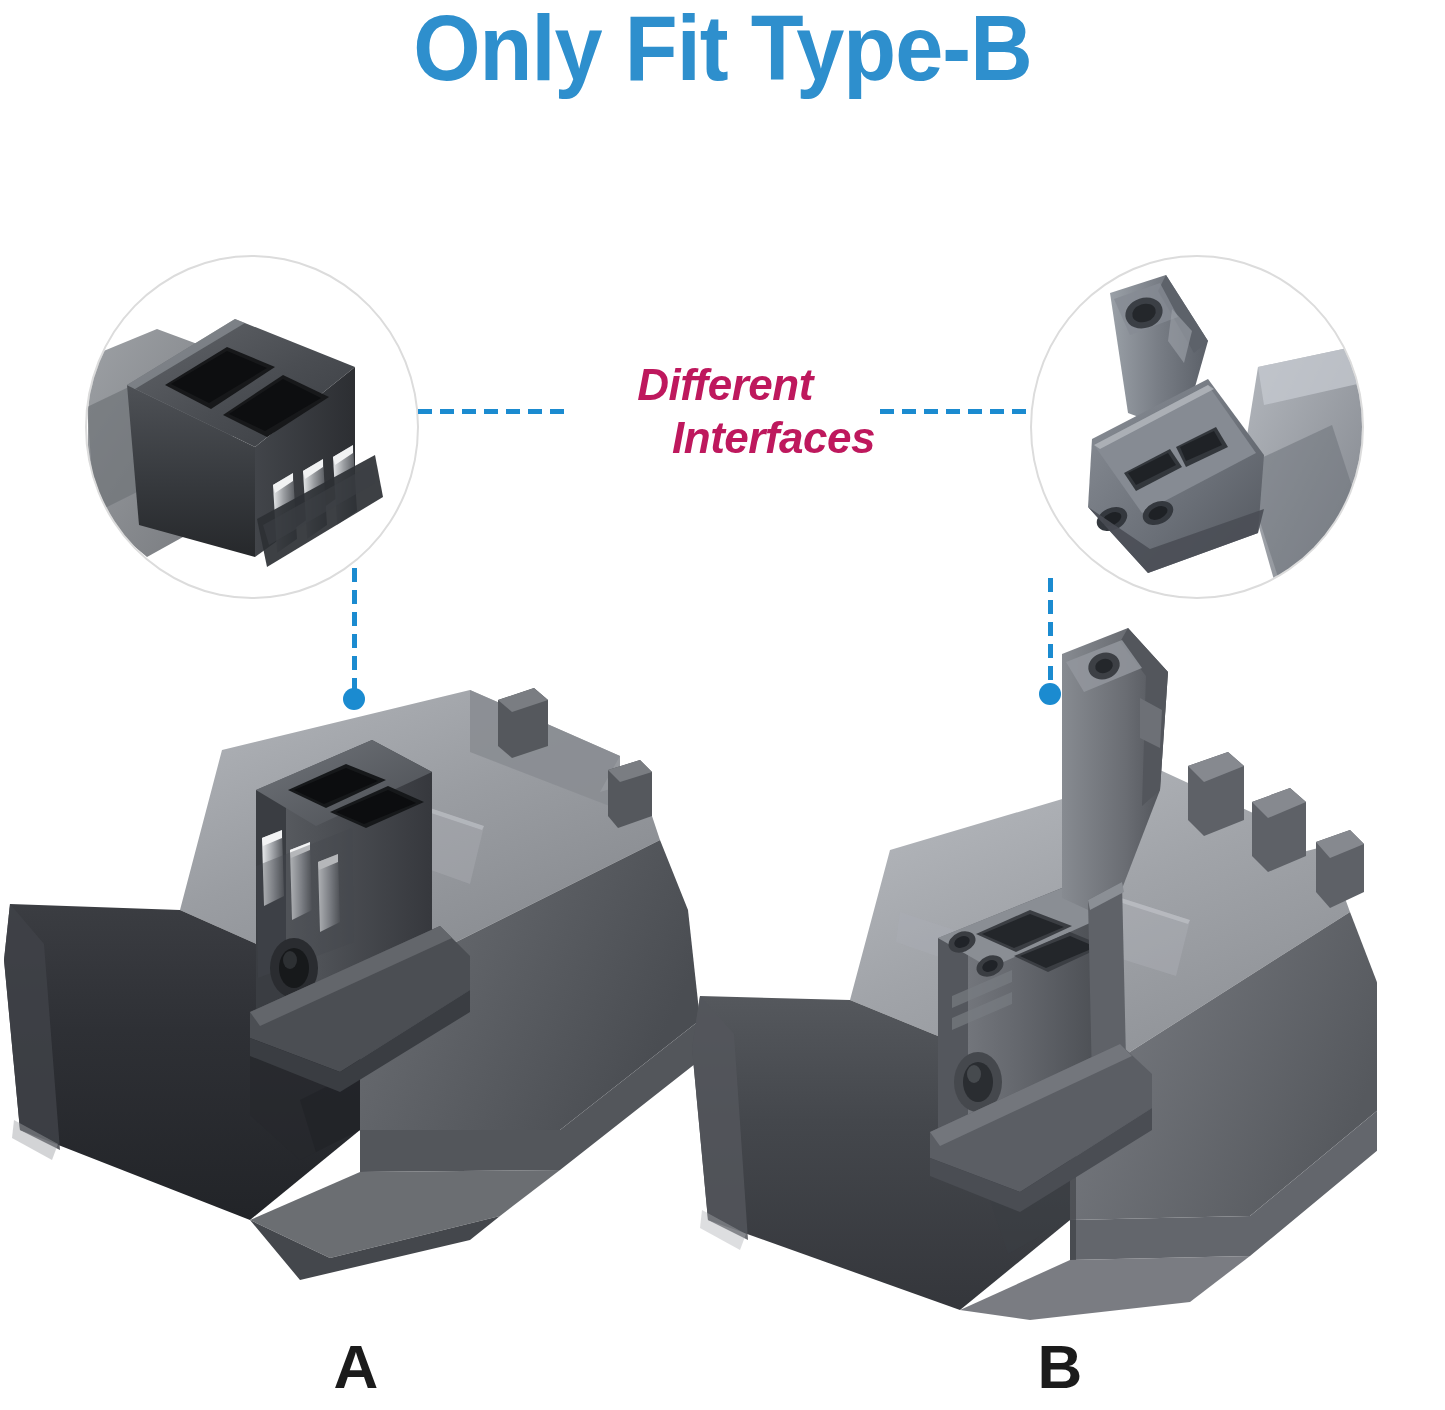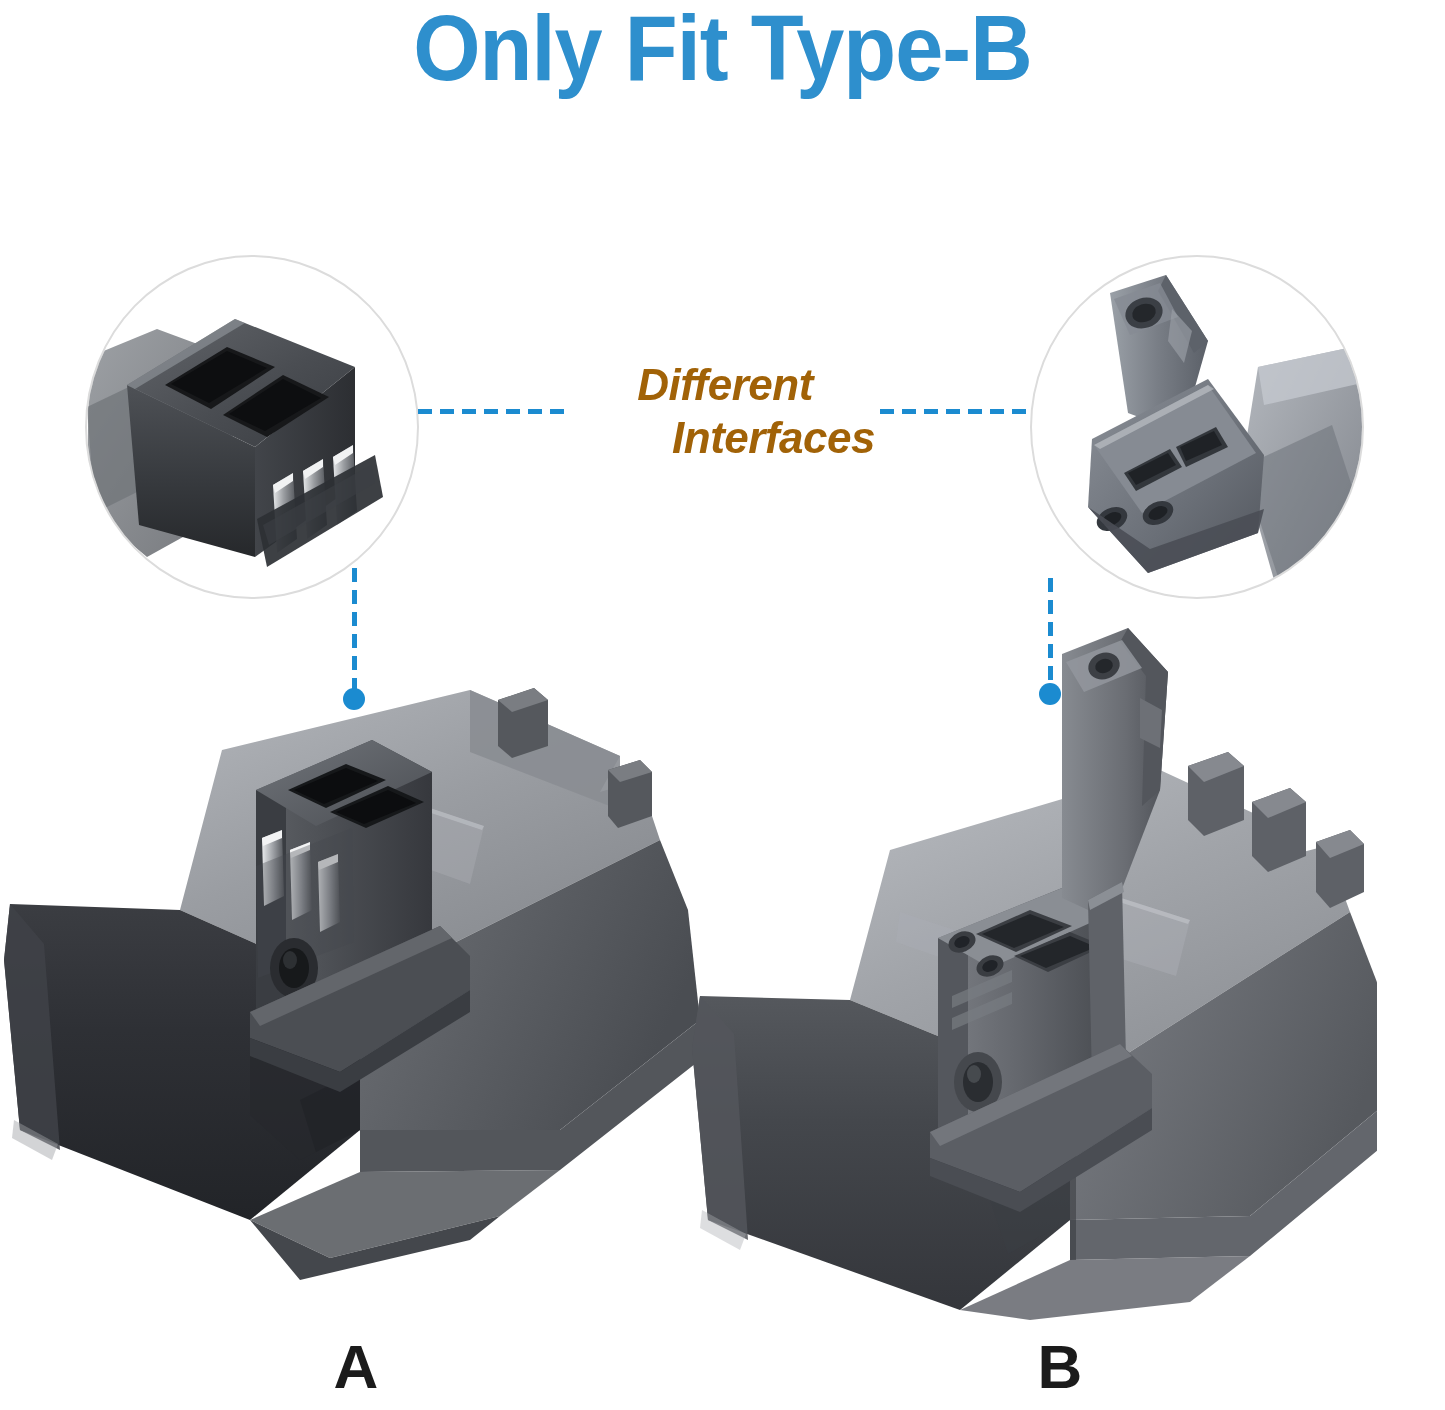--- a/index.html
+++ b/index.html
@@ -52,21 +52,21 @@
     position: absolute;
     left: 575px;
     top: 358px;
     width: 300px;
     text-align: center;
     font-family: "Liberation Sans", sans-serif;
     font-weight: bold;
     font-style: italic;
     font-size: 44px;
     line-height: 53px;
-    color: #a16207;
+    color: #be185d;
     letter-spacing: -0.5px;
   }
   .center-label .l2 { display: block; text-align: right; }
 
   
   .dash-h {
     position: absolute;
     height: 5px;
     background-image: repeating-linear-gradient(
       to right,

